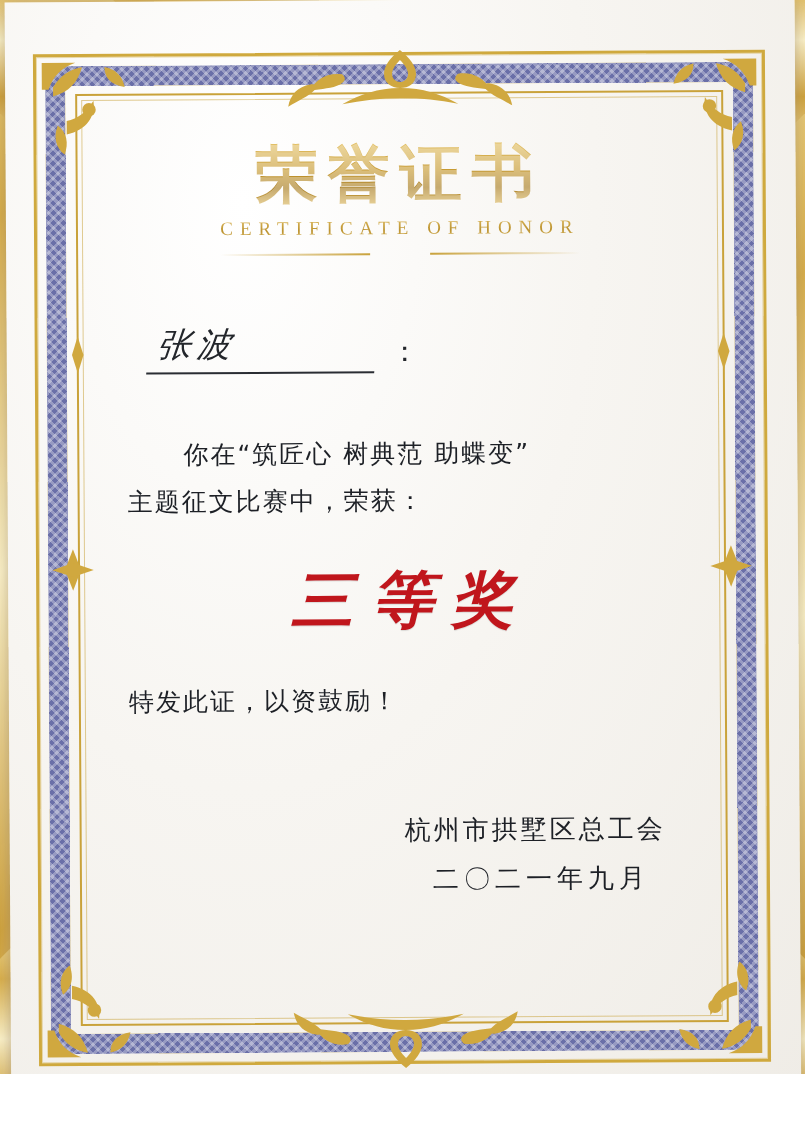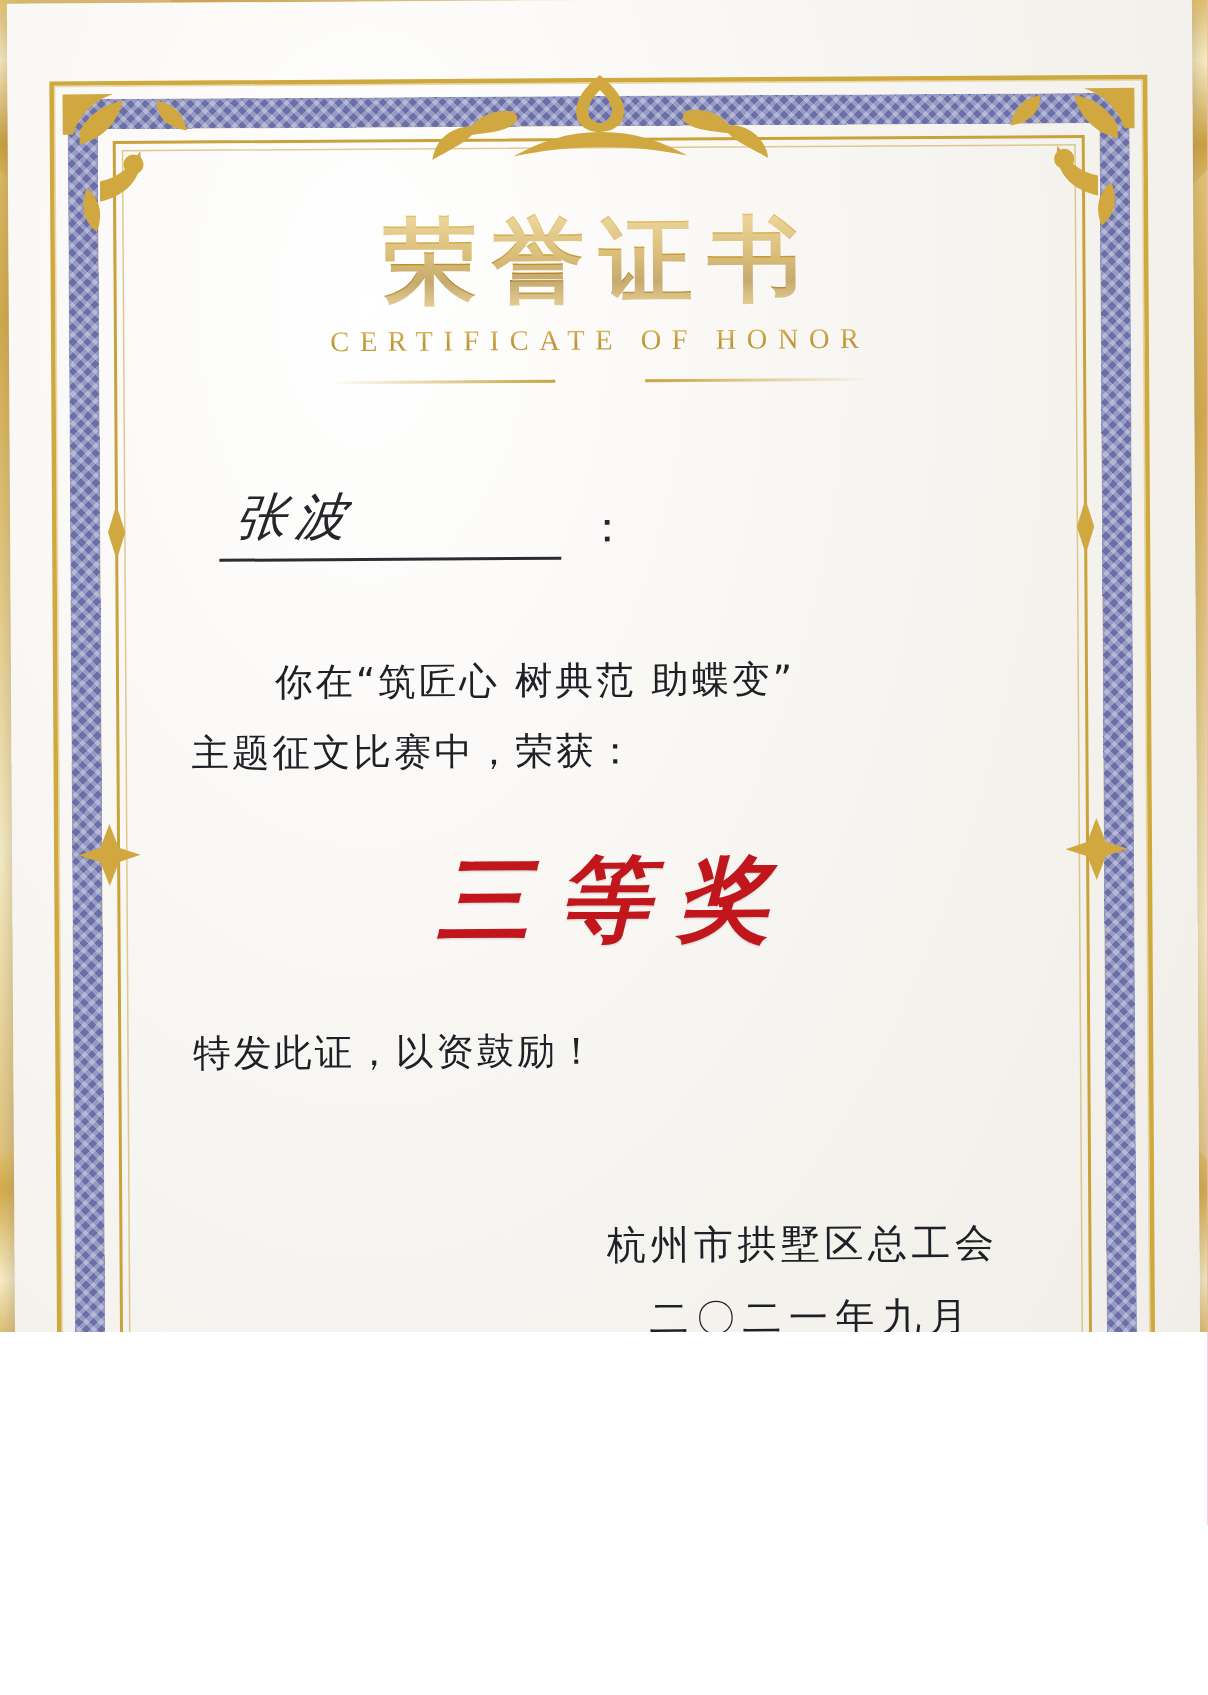--- a/index.html
+++ b/index.html
@@ -11,22 +11,22 @@
     width: 805px;
     height: 1130px;
     overflow: hidden;
     font-family: "Liberation Serif", serif;
   }
 
   
   #page {
     position: relative;
     width: 805px;
-    height: 888px;
-    background: #ec4899;
+    height: 1074px;
+    background: #eab308;
     overflow: hidden;
   }
 
   
   .foil {
     position: absolute;
     background: linear-gradient(135deg, #f6e3a1 0%, #d8ae4a 25%, #fbf1c8 50%, #cfa23c 75%, #f4dd9c 100%);
   }
   .foil-top {
     top: -70px; left: -90px;

